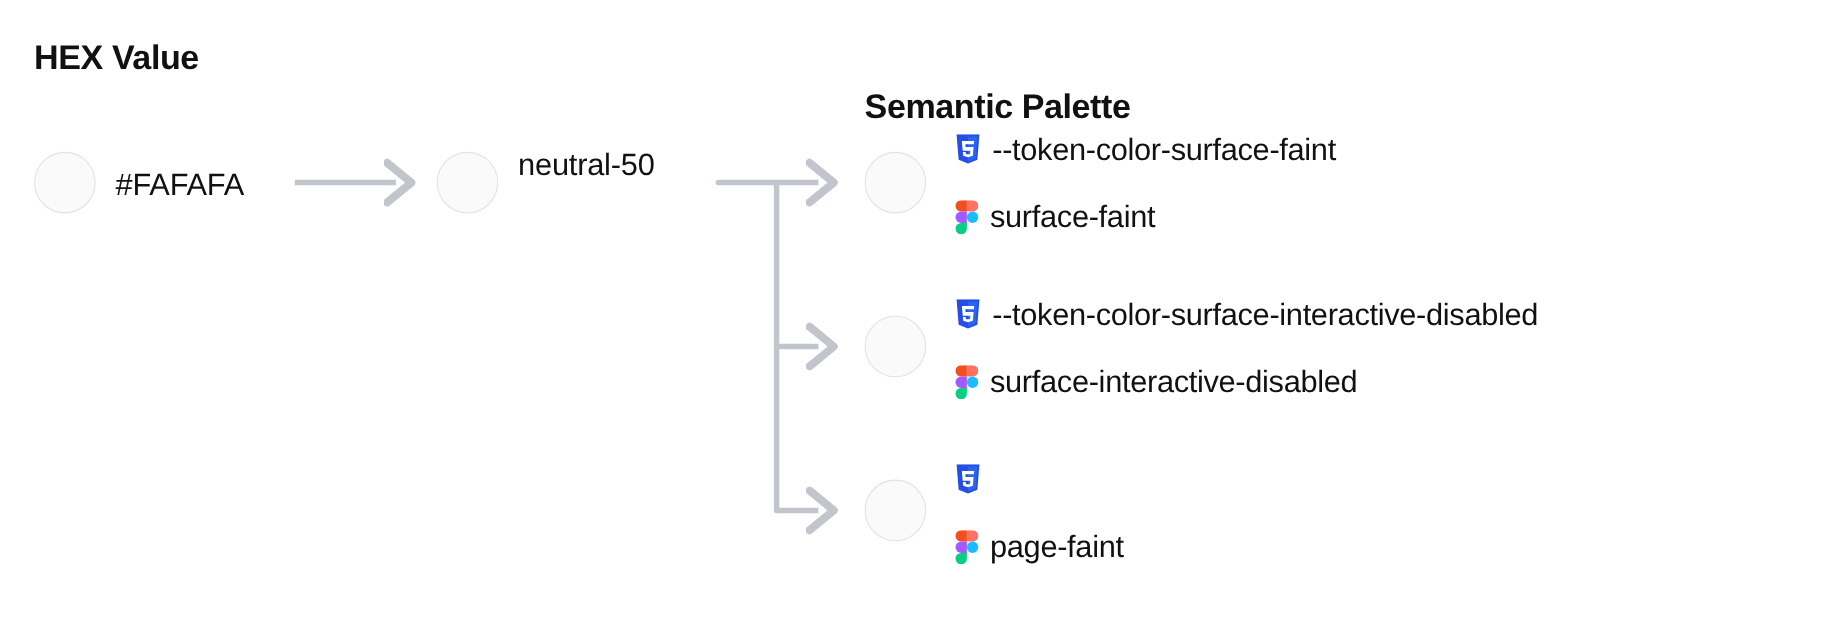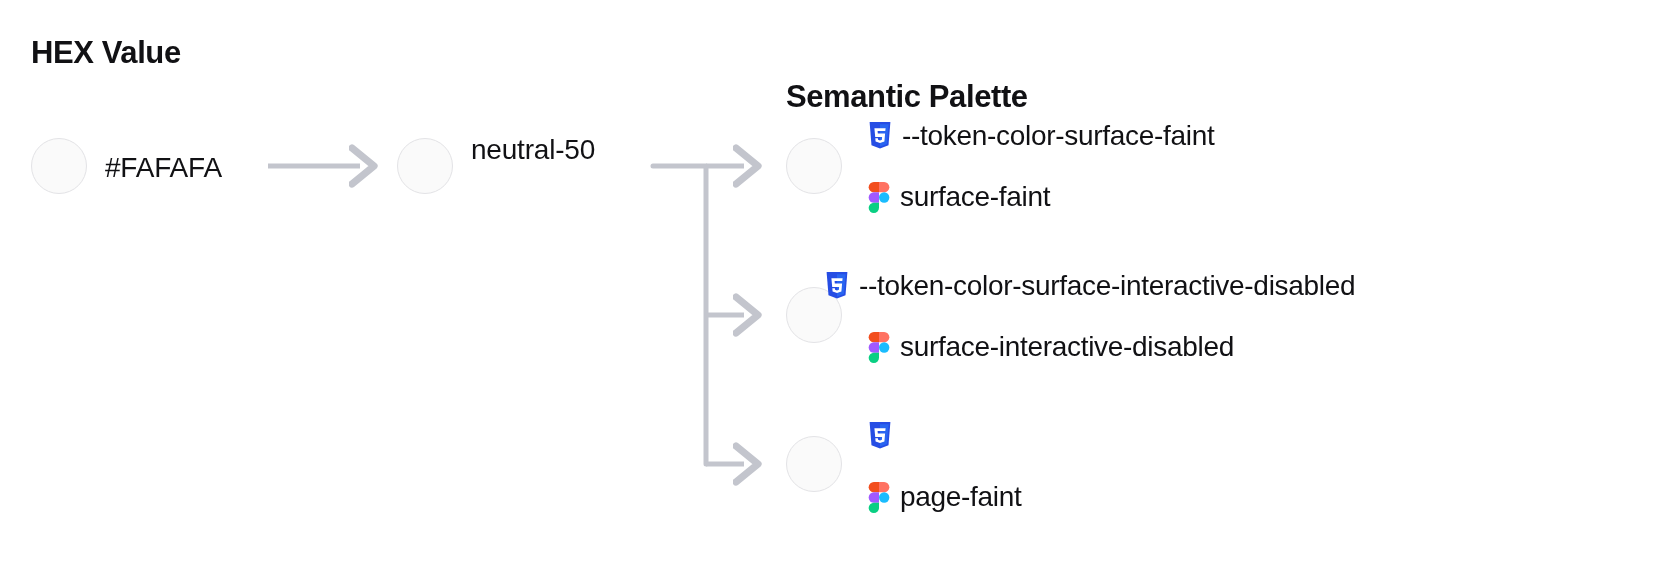--- a/index.html
+++ b/index.html
@@ -155,21 +155,21 @@
           <path d="M6 24 H12 V30 a6 6 0 0 1 -6 6 a6 6 0 0 1 0-12 Z" fill="#0ACF83"></path>
         </svg>
       </span>
       <span class="sem-label">surface-faint</span>
     </div>
   </div>
 
   <div class="sem-group">
     <div class="swatch" style="left:786px; top:287px;"></div>
 
-    <div class="sem-line" style="left:825px; top:272px;">
+    <div class="sem-line" style="left:868px; top:272px;">
       <span class="icon css">
         <svg width="24" height="28" viewBox="0 0 24 28">
           <path d="M1.6 0 L22.4 0 L20.5 23.2 L12 26.6 L3.5 23.2 Z" fill="#264DE4"></path>
           <path d="M12 2.2 L20.6 2.2 L19 22 L12 24.8 Z" fill="#2965F1"></path>
           <path d="M6.4 6.2 L17.6 6.2 L17.3 9.1 L9.6 9.1 L9.8 11.6 L17.1 11.6 L16.4 19.5 L12 20.9 L7.6 19.5 L7.3 16.2 L9.9 16.2 L10.1 17.8 L12 18.4 L13.9 17.8 L14.1 15.0 L7.2 15.0 Z" fill="#ffffff"></path>
         </svg>
       </span>
       <span class="sem-label">--token-color-surface-interactive-disabled</span>
     </div>
 

